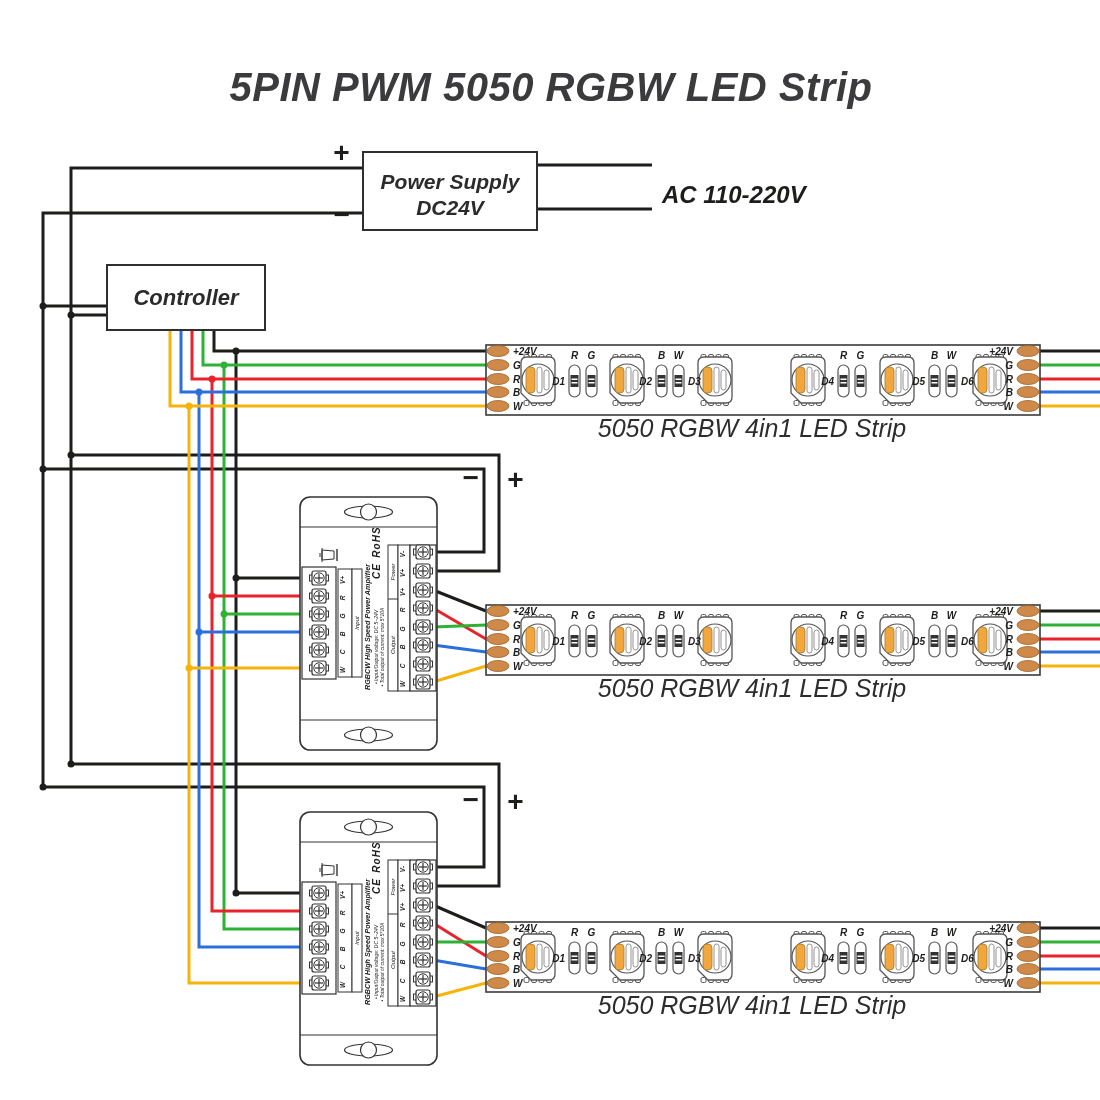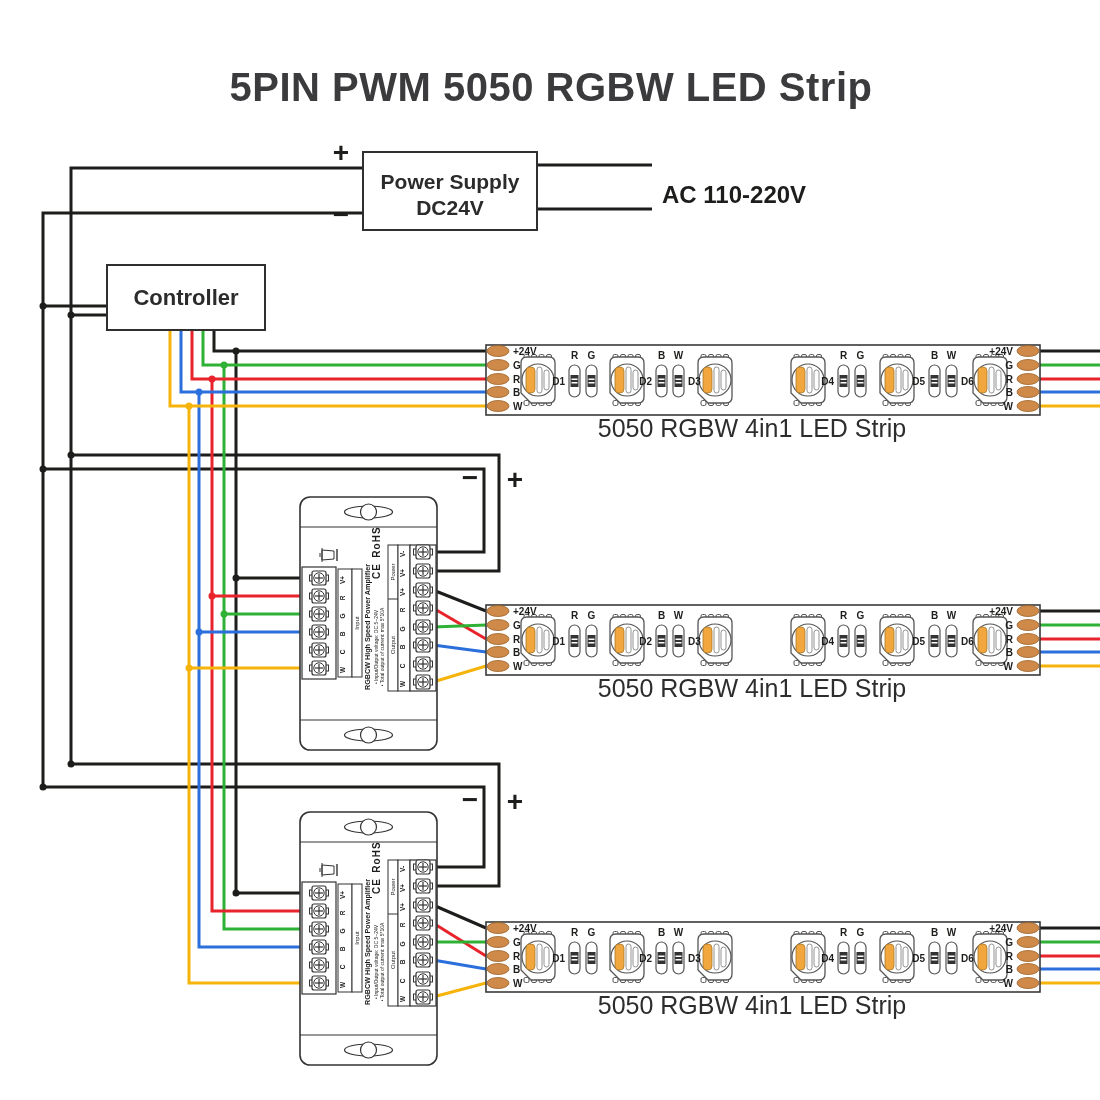--- a/index.html
+++ b/index.html
@@ -1,16 +1,16 @@
 <!DOCTYPE html>
 <html style="--c-blk: #1d1d1b; --c-grn: #2eb135; --c-red: #e8232b; --c-blu: #2a6fdb; --c-yel: #f6b40a;"><head>
 <meta charset="utf-8">
 <style>
   html,body{margin:0;padding:0;background:#fff;}
-  #stage{width:1100px;height:1100px;position:relative;background:#fff;}
+  #stage{width:1100px;height:1100px;position:relative;background:#fff;font-style:italic;}
   svg{display:block;}
   svg text{font-family:"Liberation Sans",sans-serif;fill:#1d1d1b;}
   .title{font-size:40px;font-weight:bold;fill:#3b3b3d;text-anchor:middle;letter-spacing:.5px;}
   .caption{font-size:25px;fill:#2d2d2d;font-weight:500;text-anchor:middle;}
   .boxlabel{font-size:22px;font-weight:600;text-anchor:middle;fill:#2b2b2b;}
   .psu1{font-size:21px;font-weight:600;text-anchor:middle;fill:#2b2b2b;}
   .sign{font-size:28px;font-weight:600;text-anchor:middle;fill:#1d1d1b;}
   .ac{font-size:24px;font-weight:bold;fill:#1d1d1b;}
   .w{fill:none;stroke-width:3px;}
   .w-blk{stroke:var(--c-blk);} .w-grn{stroke:var(--c-grn);} .w-red{stroke:var(--c-red);}

